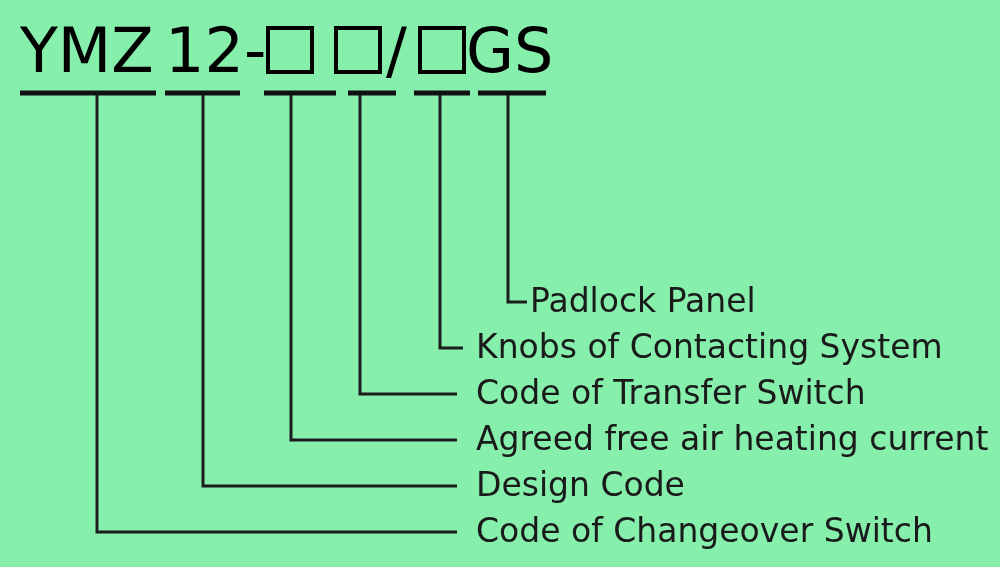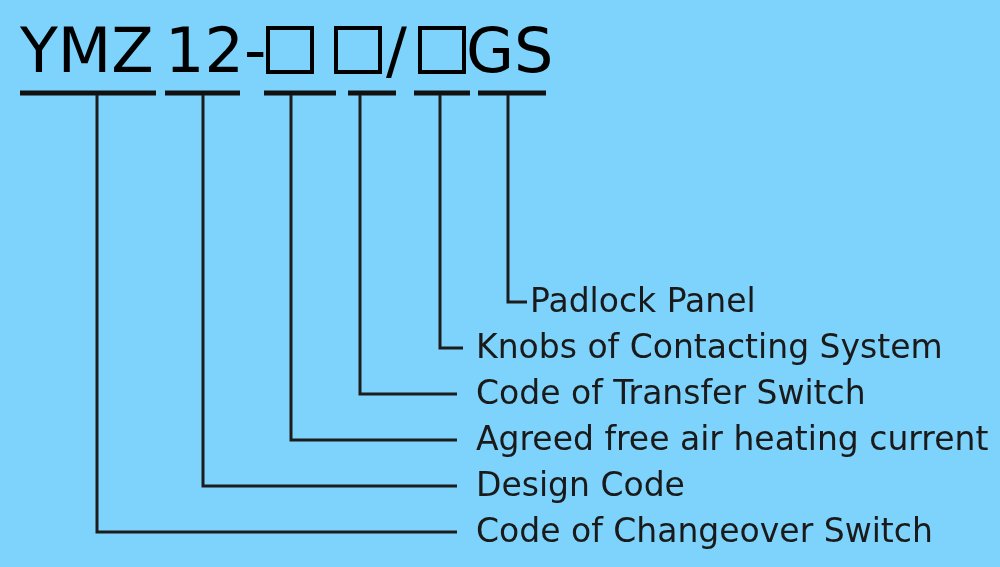--- a/index.html
+++ b/index.html
@@ -8,21 +8,21 @@
     padding: 0;
     background: #ffffff;
   }
   body {
     font-family: "DejaVu Sans", sans-serif;
   }
   #diagram-root {
     position: relative;
     width: 1000px;
     height: 567px;
-    background: #7dd3fc;
+    background: #86efac;
     overflow: hidden;
   }
   svg#diagram-svg {
     position: absolute;
     left: 0;
     top: 0;
     width: 1000px;
     height: 567px;
     display: block;
   }

